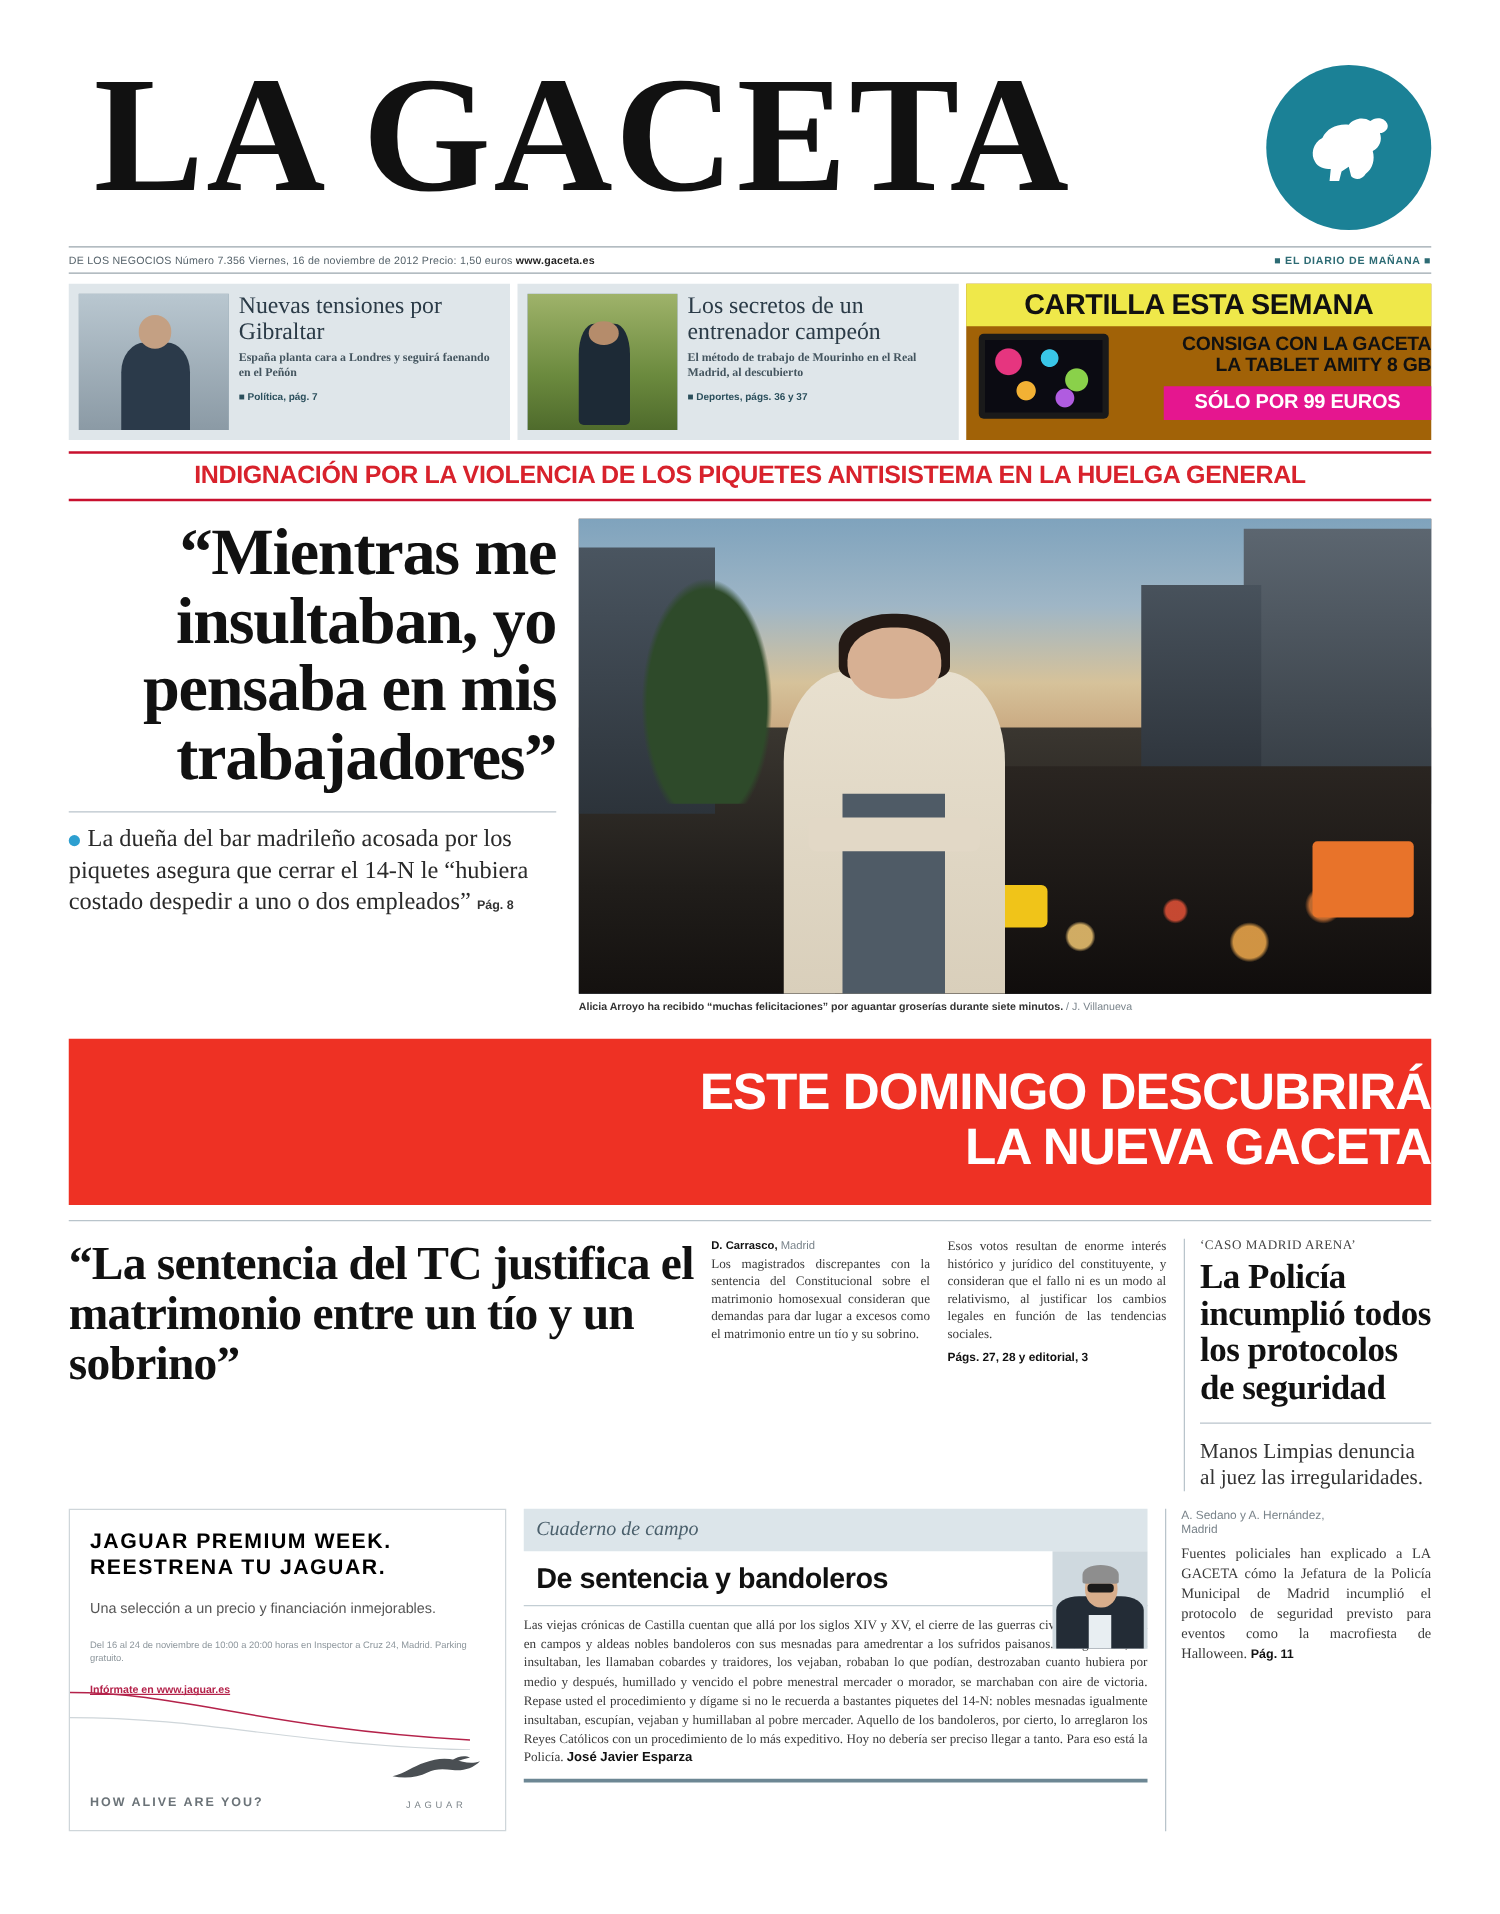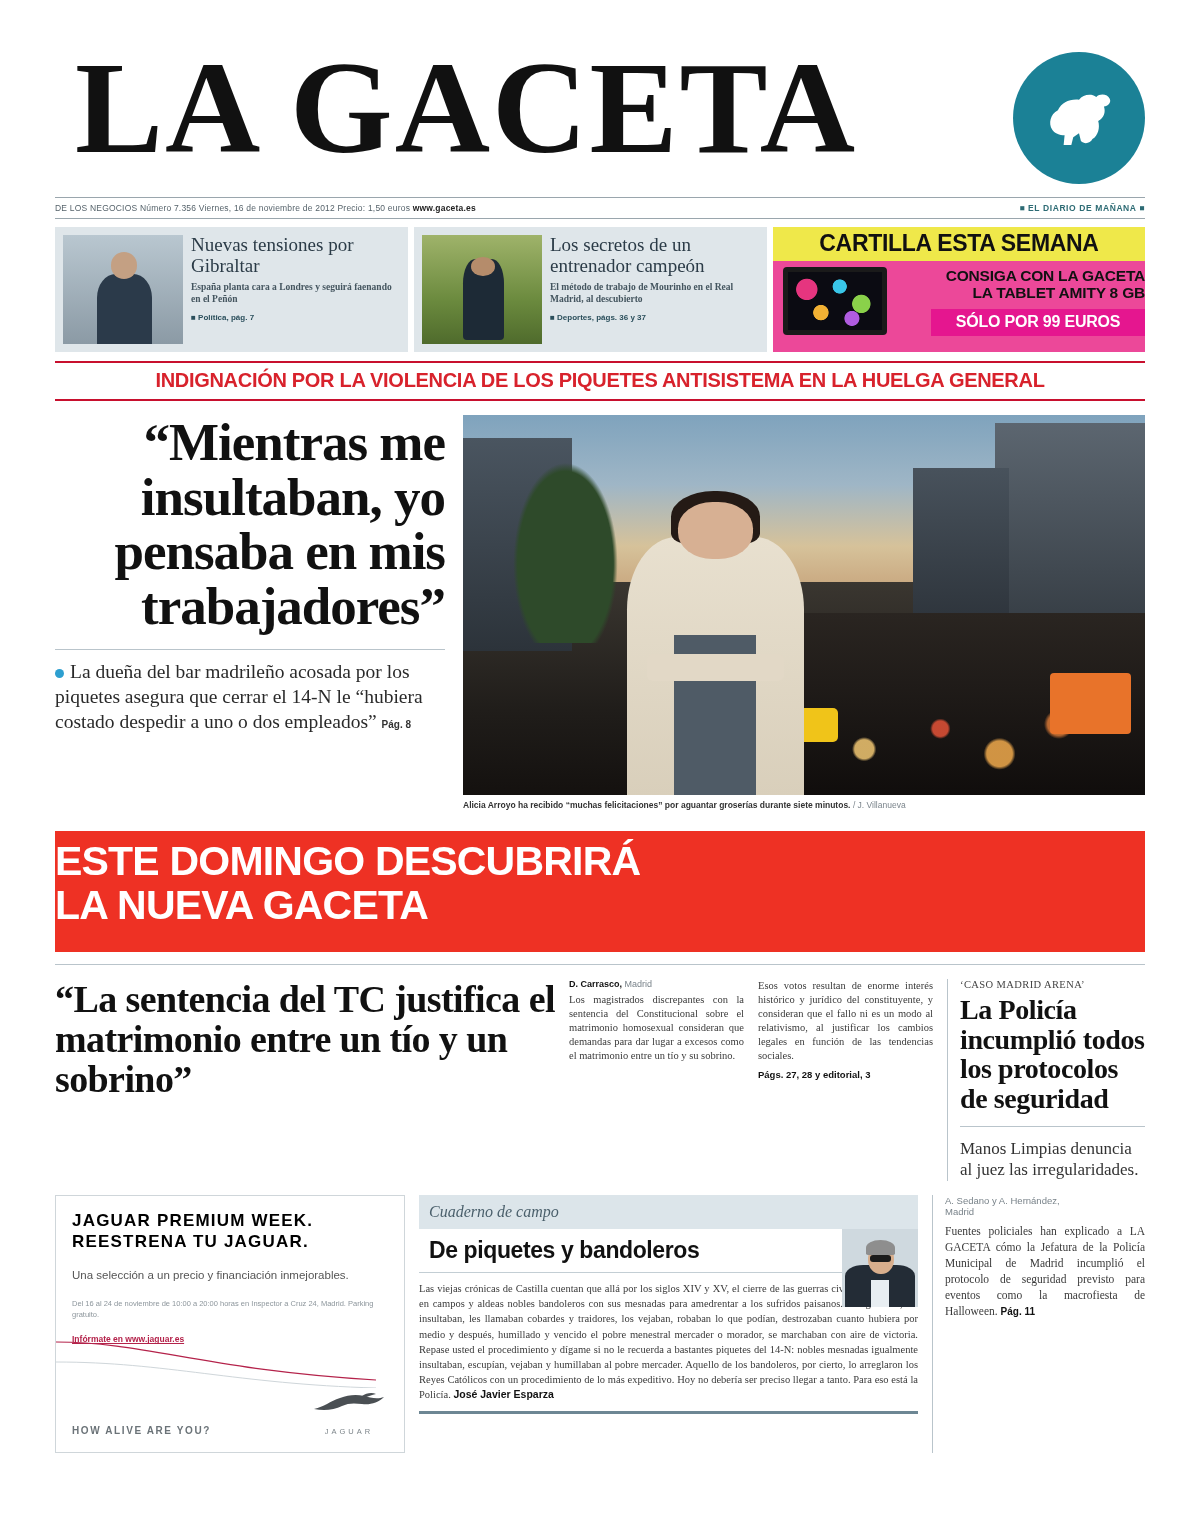--- a/index.html
+++ b/index.html
@@ -28,21 +28,21 @@
   .ph-head{position:absolute;left:40%;bottom:60%;width:22%;height:24%;background:#c4a083;border-radius:50%;}
   .ph-grass{position:absolute;inset:0;background:linear-gradient(180deg,#9fb36a 0%,#6b8a3e 60%,#4f6b2c 100%);}
   .ph-figure{position:absolute;left:34%;bottom:4%;width:34%;height:74%;background:#1d2a36;border-radius:30% 30% 4px 4px;}
   .ph-figure2{position:absolute;left:41%;bottom:62%;width:20%;height:18%;background:#b58c6b;border-radius:50%;}
   .teaser-text{flex:1;min-width:0;}
   .teaser-title{font-family:"Liberation Serif",serif;font-size:19px;line-height:1.08;color:#2b3b47;font-weight:400;}
   .teaser-sub{font-family:"Liberation Serif",serif;font-size:9.5px;line-height:1.25;color:#44555f;margin-top:6px;font-weight:700;}
   .teaser-ref{font-family:"Liberation Sans",sans-serif;font-size:8px;font-weight:700;color:#2b4f5c;margin-top:7px;}
 
   
-  .adbox{flex:0 0 372px;background:#ec4899;position:relative;padding:0;}
+  .adbox{flex:0 0 372px;background:#a16207;position:relative;padding:0;}
   .ad-band{background:#efe84a;text-align:center;font-family:"Liberation Sans",sans-serif;font-weight:700;font-size:23px;letter-spacing:-.3px;color:#111;padding:3px 0 4px;}
   .ad-body{display:flex;margin-top:6px;}
   .ad-tablet{width:104px;height:68px;margin-left:10px;background:#1a1a1a;border-radius:4px;padding:5px;box-sizing:border-box;flex:0 0 104px;}
   .ad-screen{width:100%;height:100%;background:
       radial-gradient(circle at 20% 30%,#e6357f 0 12%,transparent 13%),
       radial-gradient(circle at 55% 25%,#39c6e8 0 10%,transparent 11%),
       radial-gradient(circle at 78% 55%,#8ad14a 0 11%,transparent 12%),
       radial-gradient(circle at 35% 70%,#f2b134 0 10%,transparent 11%),
       radial-gradient(circle at 68% 80%,#b05ce0 0 9%,transparent 10%),
       #0b0b12;}
@@ -83,21 +83,21 @@
   .lp-bus{position:absolute;right:2%;bottom:16%;width:12%;height:16%;background:#e8732a;border-radius:4px;}
   .lp-woman-body{position:absolute;left:24%;bottom:0;width:26%;height:68%;background:linear-gradient(180deg,#e8e0cf 0%,#d9cfbb 100%);border-radius:28% 28% 0 0;}
   .lp-woman-dress{position:absolute;left:31%;bottom:0;width:12%;height:42%;background:#4f5b66;}
   .lp-woman-head{position:absolute;left:31.5%;bottom:62%;width:11%;height:15%;background:#d7b093;border-radius:46%;}
   .lp-woman-hair{position:absolute;left:30.5%;bottom:66%;width:13%;height:14%;background:#241a15;border-radius:48% 48% 20% 20%;}
   .lp-arms{position:absolute;left:27%;bottom:30%;width:20%;height:7%;background:#e2d8c6;border-radius:6px;}
   .caption{font-family:"Liberation Sans",sans-serif;font-size:8.5px;color:#333;margin-top:5px;font-weight:700;line-height:1.3;}
   .caption .credit{font-weight:400;color:#7b858c;}
 
   
-  .promo{margin-top:20px;background:#ee3124;text-align:left;padding:8px 0 24px;}
+  .promo{margin-top:20px;background:#ee3124;text-align:right;padding:20px 0 24px;}
   .promo-l1,.promo-l2{font-family:"Liberation Sans",sans-serif;font-weight:700;color:#fff;font-size:41px;letter-spacing:-.8px;line-height:1.08;}
   .sep-thin{border-top:1px solid #b9c4cb;margin-top:12px;}
 
   
   .lower{display:flex;margin-top:14px;gap:14px;}
   .col-tc{flex:0 0 500px;}
   .tc-head{font-family:"Liberation Serif",serif;font-weight:700;font-size:38px;line-height:1.06;letter-spacing:-.6px;color:#111;}
   .col-body{flex:0 0 175px;}
   .col-body2{flex:0 0 175px;}
   .byline{font-family:"Liberation Sans",sans-serif;font-size:9px;font-weight:700;color:#111;}
@@ -293,21 +293,21 @@
             <div class="jag-word">JAGUAR</div>
           </div>
         </div>
       </div>
 
       <div class="cuaderno">
         <div class="cua-bar">
           <div class="cua-kicker">Cuaderno de campo</div>
         </div>
         <div class="cua-title-wrap">
-          <div class="cua-title">De piquetes y bandoleros</div>
+          <div class="cua-title">De sentencia y bandoleros</div>
           <div class="cua-photo">
             <div class="cp-suit"></div>
               <div class="cp-shirt"></div>
               <div class="cp-head"></div>
               <div class="cp-hair"></div>
               <div class="cp-glass"></div>
           </div>
         </div>
         <div class="cua-body"><span>Las viejas crónicas de Castilla cuentan que allá por los siglos XIV y XV, el cierre de las guerras civiles, comparecían en campos y aldeas nobles bandoleros con sus mesnadas para amedrentar a los sufridos paisanos. Les gritaban, les insultaban, les llamaban cobardes y traidores, los vejaban, robaban lo que podían, destrozaban cuanto hubiera por medio y después, humillado y vencido el pobre menestral mercader o morador, se marchaban con aire de victoria. Repase usted el procedimiento y dígame si no le recuerda a bastantes piquetes del 14-N: nobles mesnadas igualmente insultaban, escupían, vejaban y humillaban al pobre mercader. Aquello de los bandoleros, por cierto, lo arreglaron los Reyes Católicos con un procedimiento de lo más expeditivo. Hoy no debería ser preciso llegar a tanto. Para eso está la Policía.</span> <span class="cua-sign">José Javier Esparza</span></div>
         <div class="cua-foot"></div>

